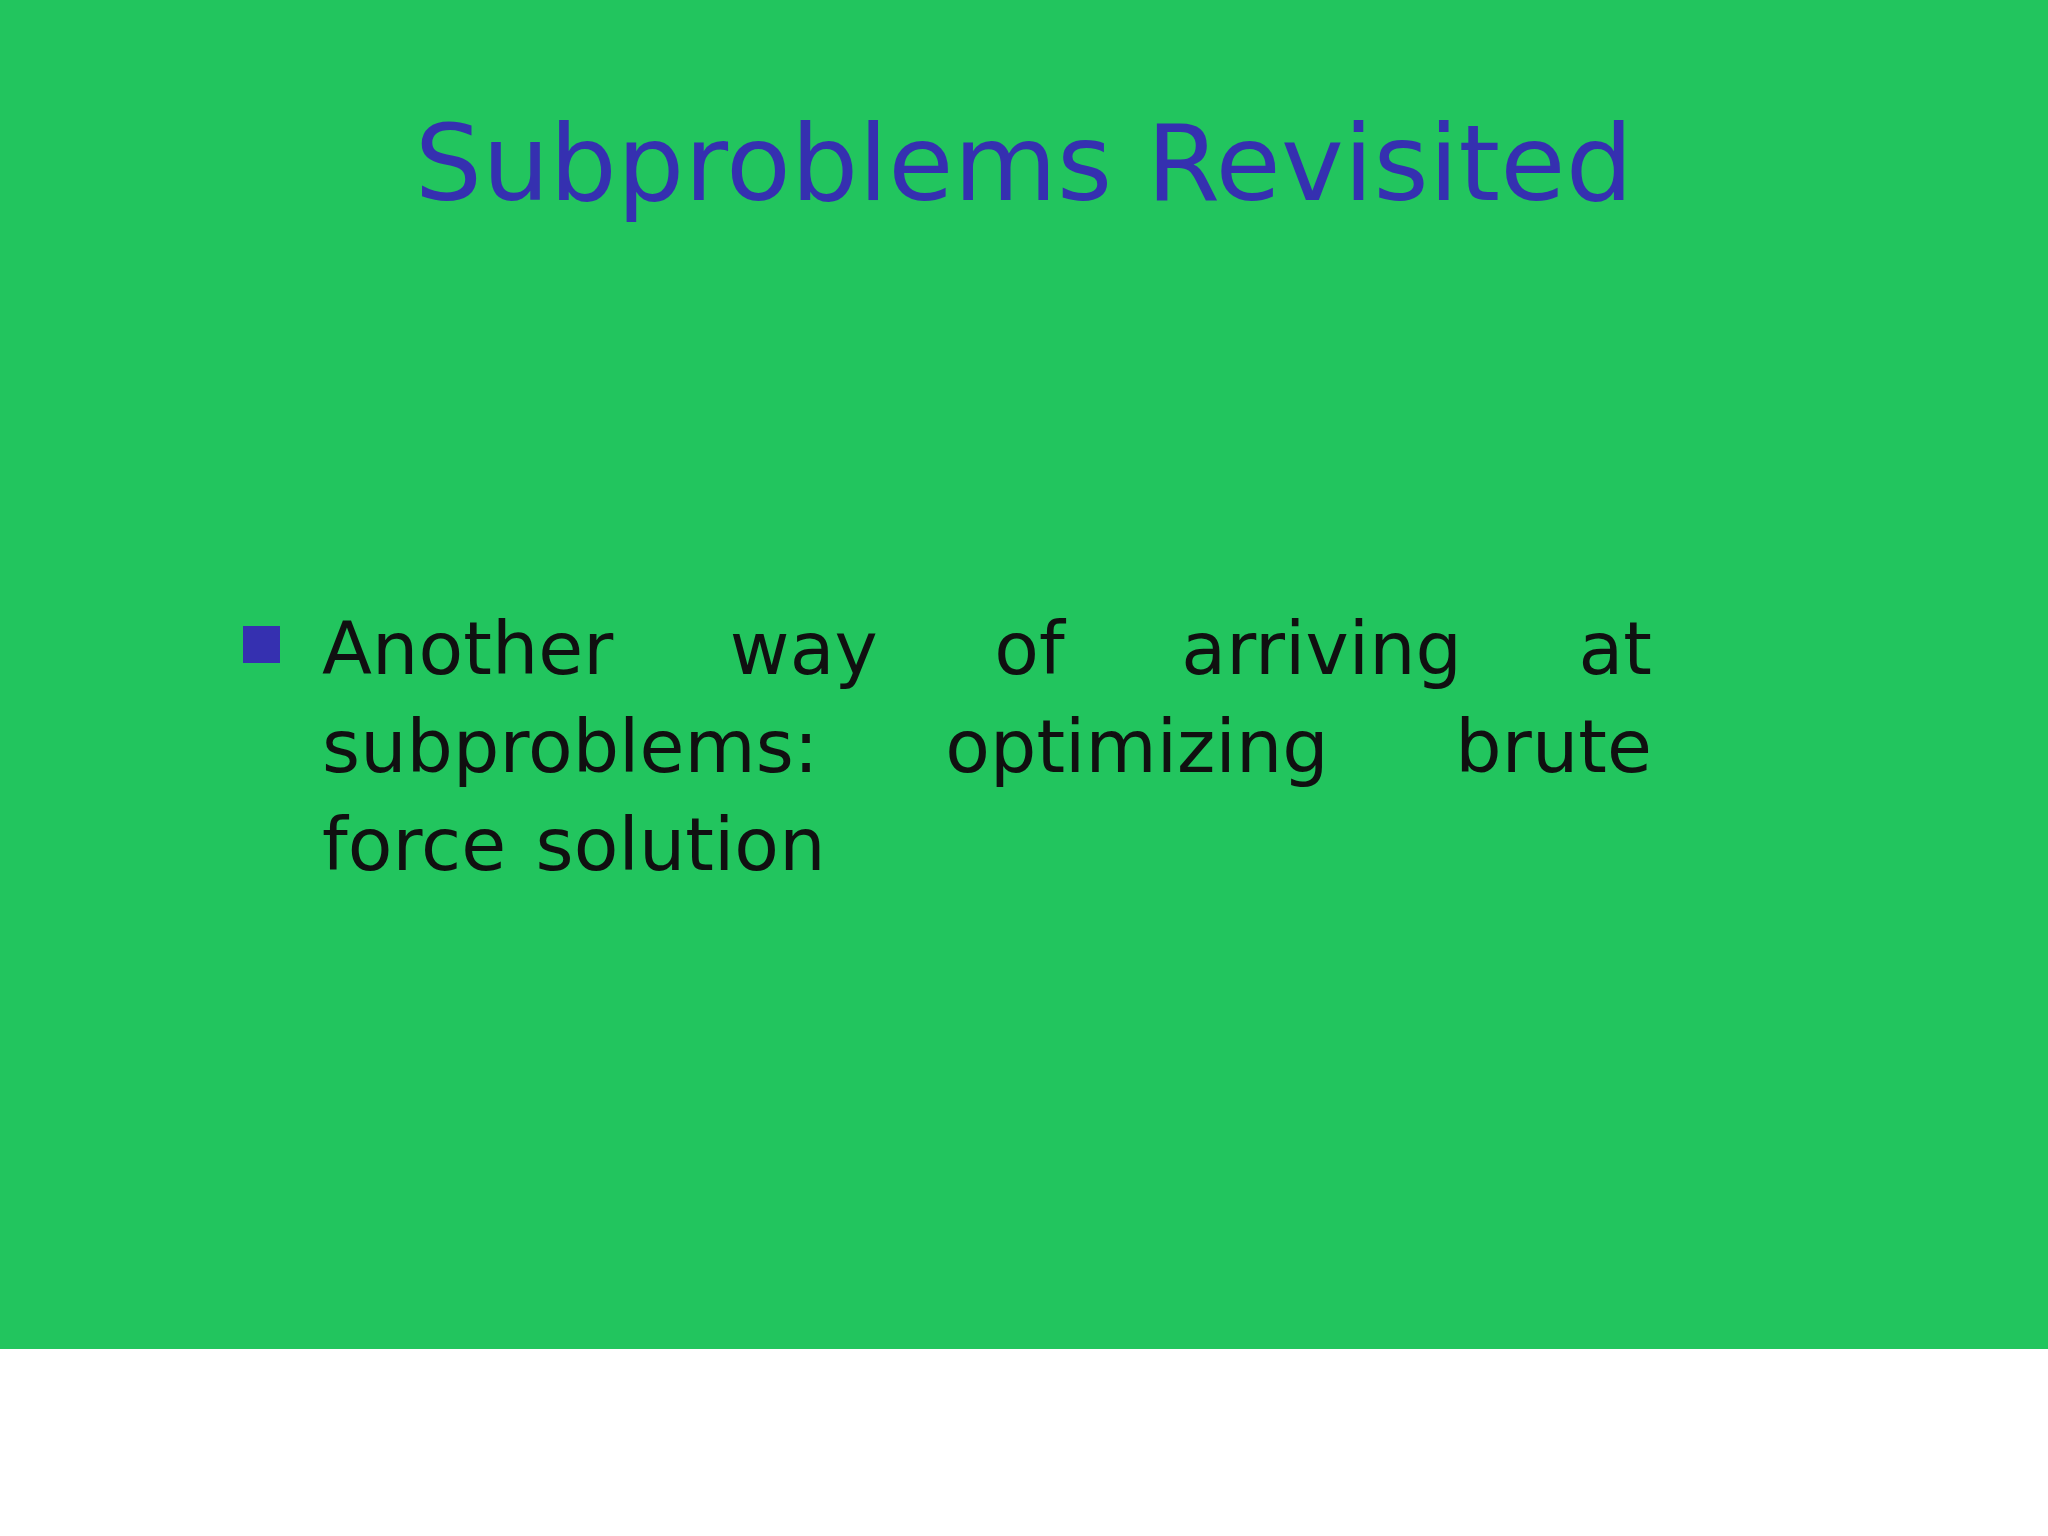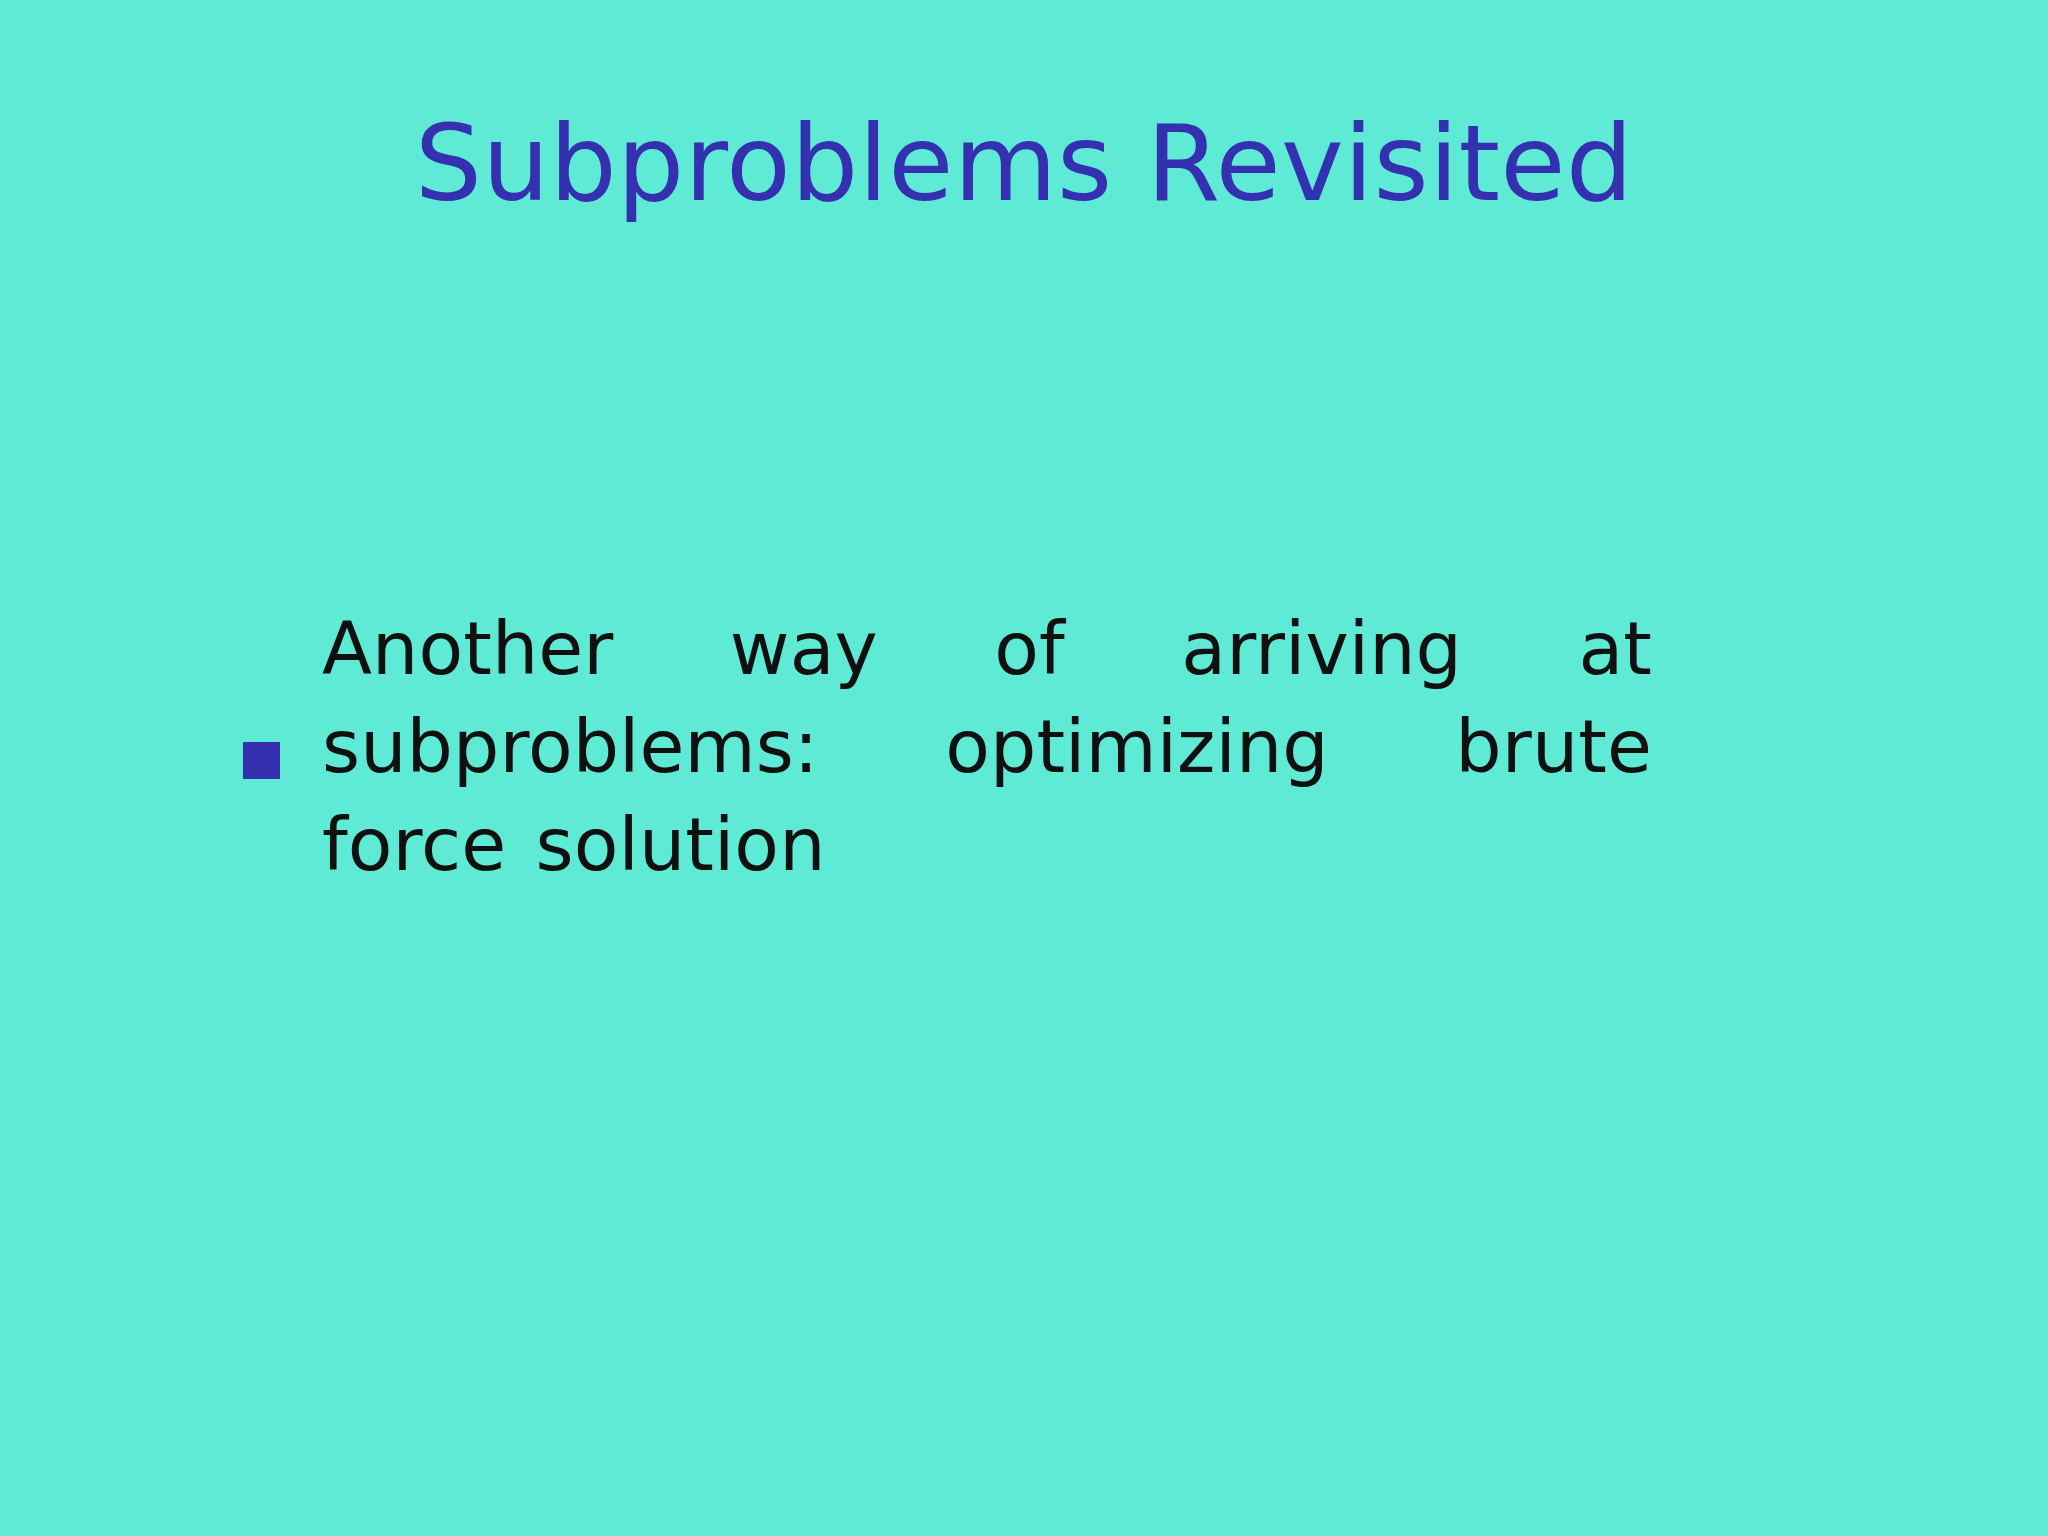--- a/index.html
+++ b/index.html
@@ -12,22 +12,22 @@
     width: 2048px;
     height: 1536px;
     overflow: hidden;
     font-family: "DejaVu Sans", "Liberation Sans", sans-serif;
     -webkit-font-smoothing: antialiased;
   }
 
   .slide {
     position: relative;
     width: 2048px;
-    height: 1536px;
-    background: #5eead4;
+    height: 1349px;
+    background: #22c55e;
     box-sizing: border-box;
   }
 
   
   .slide-title-area {
     position: absolute;
     top: 34px;
     left: 0;
     width: 2048px;
     text-align: center;
@@ -52,21 +52,21 @@
   }
 
   .itemize {
     list-style: none;
     margin: 0;
     padding: 0;
   }
 
   .item-row {
     display: flex;
-    align-items: center;
+    align-items: flex-start;
     margin: 0 0 34px 0;
   }
   .item-row:last-child { margin-bottom: 0; }
 
   .item-bullet {
     flex: 0 0 auto;
     width: 37px;
     height: 37px;
     background: #3530b0;
     margin-top: 26px;

